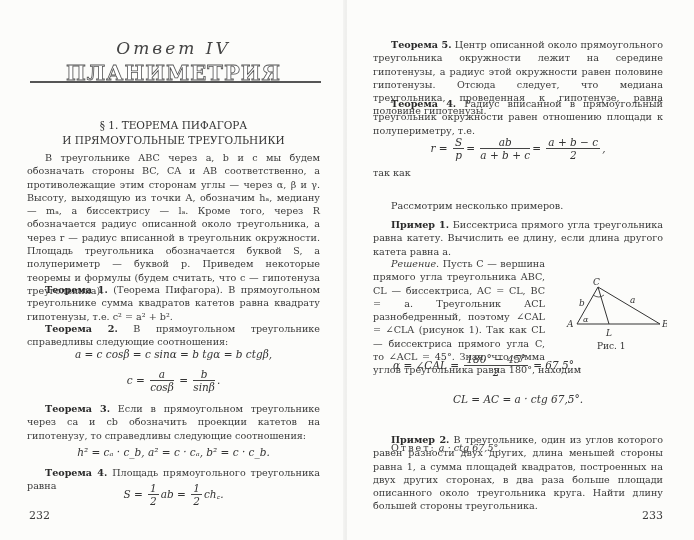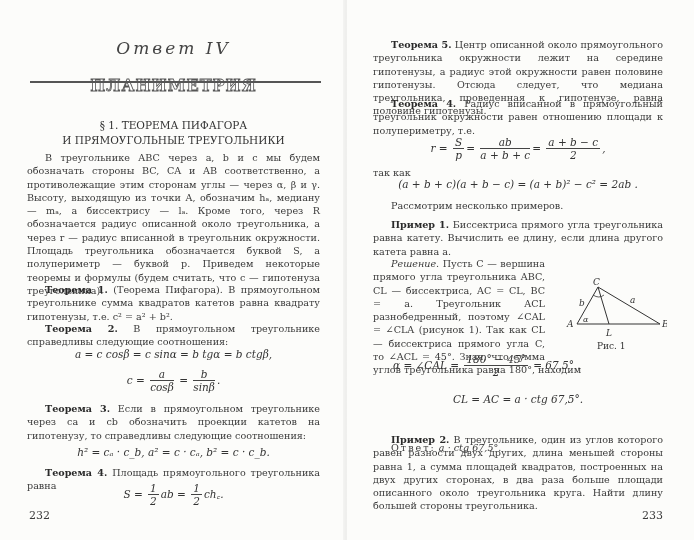--- a/index.html
+++ b/index.html
@@ -10,22 +10,22 @@
   .right{left:347px;width:347px;}
   .gutter{position:absolute;left:343px;top:0;width:6px;height:540px;
           background:linear-gradient(90deg,#f4f4f2,#eeeeec,#f6f6f4);}
   .txt{font-size:9.6px;line-height:13.3px;text-align:justify;}
   .p{position:absolute;}
   .ind{text-indent:18px;}
   .b{font-weight:bold;color:#2a2a2a;}
   .i{font-style:italic;}
   .chap{position:absolute;left:0;width:347px;text-align:center;}
   .chap1{top:38px;font-size:17px;font-style:italic;letter-spacing:3px;color:#444;}
-  .chap2{top:60px;font-size:16px;letter-spacing:1px;color:#fff;
-         -webkit-text-stroke:0.8px #555;font-weight:bold;margin-top:16px;}
+  .chap2{top:60px;font-size:21px;letter-spacing:1px;color:#fff;
+         -webkit-text-stroke:0.8px #555;font-weight:bold;}
   .rule{position:absolute;left:30px;width:291px;top:81px;height:2px;background:#555;}
   .sec{position:absolute;left:0;width:347px;text-align:center;font-size:10.5px;font-weight:normal;line-height:15px;top:118px;color:#333;}
   .f{position:absolute;text-align:center;font-size:10.5px;font-style:italic;color:#333;}
   .frac{display:inline-block;vertical-align:middle;text-align:center;margin:0 2px;}
   .frac span{display:block;line-height:12px;}
   .frac .num{border-bottom:1px solid #444;padding:0 2px;}
   .pn{position:absolute;font-size:11px;top:509px;}
   .sp{letter-spacing:2px;}
   svg text{font-family:"DejaVu Serif","Liberation Serif",serif;}
 </style>
@@ -91,21 +91,20 @@
     <span class="b" data-name="theorem-6-label">Теорема 4.</span>
     <span data-name="theorem-6-text">Радиус вписанной в прямоугольный треугольник окружности равен отношению площади к полупериметру, т.е.</span>
   </div>
   <div class="f" style="left:26px;top:136px;width:290px;" data-name="theorem-6-formula">
     <span data-name="formula-lhs">r =</span>
     <span class="frac" data-name="fraction"><span class="num" data-name="numerator">S</span><span data-name="denominator">p</span></span>=
     <span class="frac" data-name="fraction"><span class="num" data-name="numerator">ab</span><span data-name="denominator">a + b + c</span></span>=
     <span class="frac" data-name="fraction"><span class="num" data-name="numerator">a + b − c</span><span data-name="denominator">2</span></span>,
   </div>
   <div class="p txt" style="left:26px;top:166px;" data-name="since-label">так как</div>
-  <div class="f" style="left:26px;top:178px;width:290px;" data-name="since-formula">(a + b + c)(a + b − c) = (a + b)² − c² = 2ab .</div>
   <div class="p txt ind" style="left:26px;top:199px;width:290px;" data-name="examples-intro">Рассмотрим несколько примеров.</div>
 
   <div class="p txt ind" style="left:26px;top:218px;width:290px;" data-name="example-1">
     <span class="b" data-name="example-1-label">Пример 1.</span>
     <span data-name="example-1-text">Биссектриса прямого угла треугольника равна катету. Вычислить ее длину, если длина другого катета равна a.</span>
   </div>
 
   <div class="p txt" style="left:26px;top:257px;width:290px;" data-name="solution">
     <div class="ind" style="width:290px;"><div data-name="figure-float-spacer" style="float: right; width: 118px; height: 80px; margin-top: 26px;"></div>
       <span class="i" data-name="solution-label">Решение.</span>

